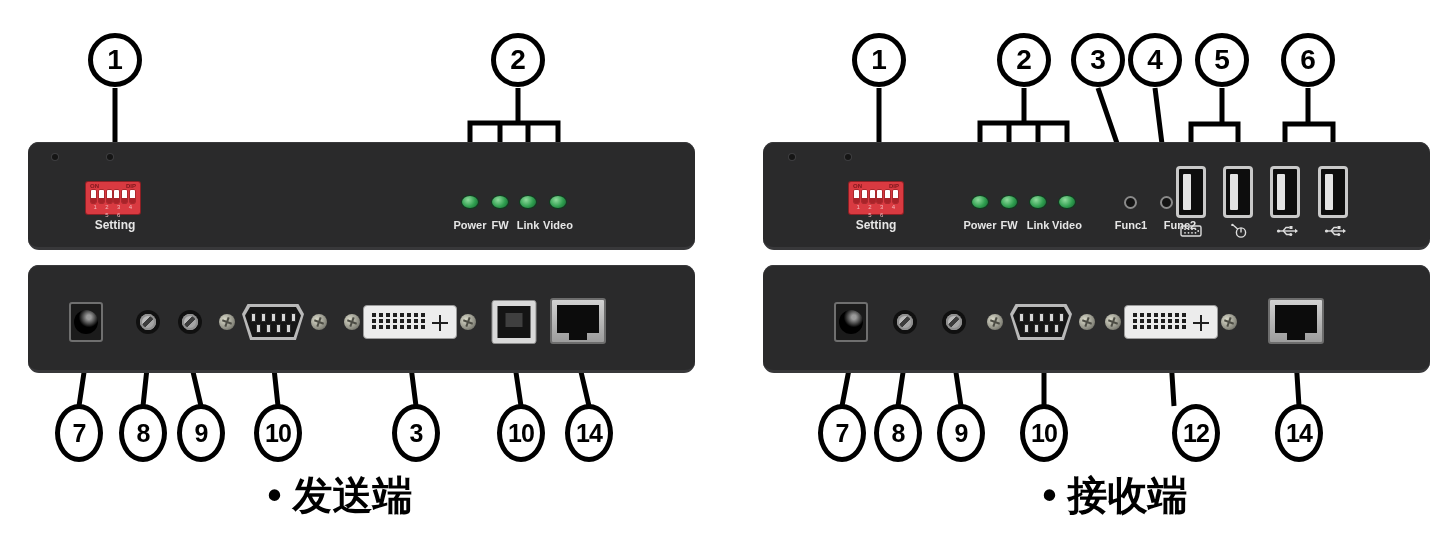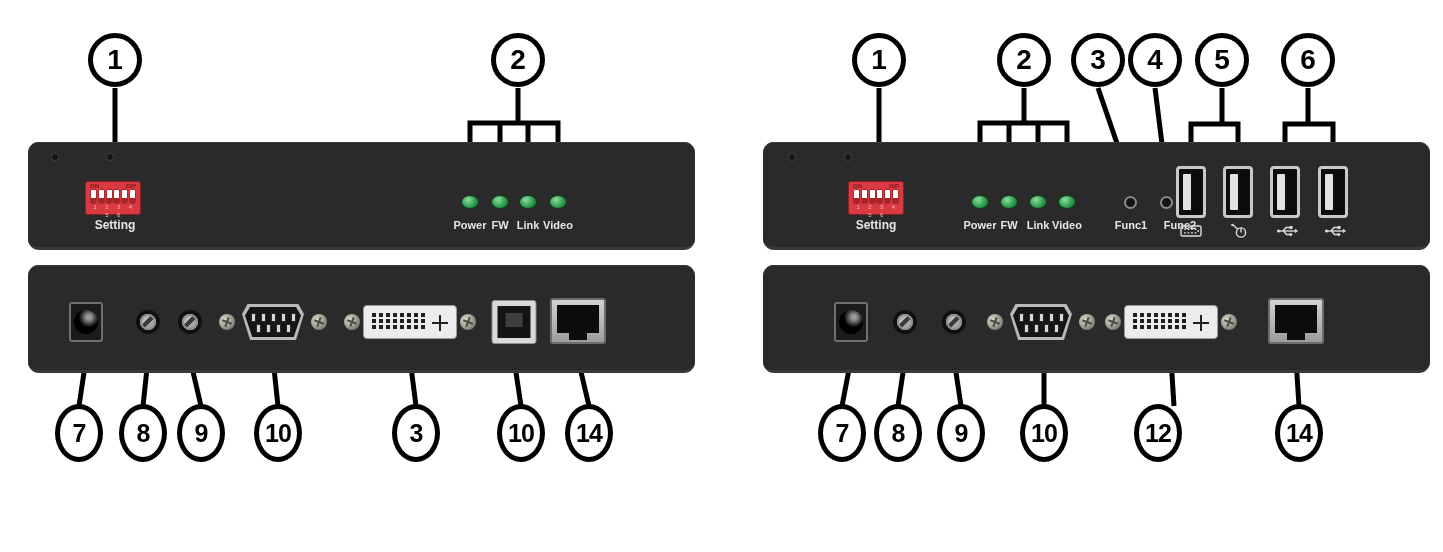--- a/index.html
+++ b/index.html
@@ -260,20 +260,21 @@
     <div class="callout c-bot" style="left:364px;top:404px">
         <span>3</span>
       </div>
     <div class="callout c-bot" style="left:469px;top:404px">
         <span>10</span>
       </div>
     <div class="callout c-bot" style="left:537px;top:404px">
         <span>14</span>
       </div>
 
+    <div class="caption" style="left:162px">• 发送端</div>
   </div>
 
   <div class="device" style="left:763px">
     <svg class="wires" viewBox="0 0 673 552">
       <g stroke="#000" stroke-width="5" fill="none">
         <path d="M116 88 V171"></path>
         <path d="M261 88 V123 M217 188 V123 H304 V188 M246 123 V188 M275 123 V188"></path>
         <path d="M335 88 L368 184 M392 88 L404 184"></path>
         <path d="M459 88 V124 M428 161 V124 H475 V161"></path>
         <path d="M545 88 V124 M522 161 V124 H570 V161"></path>
@@ -505,21 +506,22 @@
       </div>
     <div class="callout c-bot" style="left:111px;top:404px">
         <span>8</span>
       </div>
     <div class="callout c-bot" style="left:174px;top:404px">
         <span>9</span>
       </div>
     <div class="callout c-bot" style="left:257px;top:404px">
         <span>10</span>
       </div>
-    <div class="callout c-bot" style="left:371px;top:404px">
+    <div class="callout c-bot" style="left:409px;top:404px">
         <span>12</span>
       </div>
     <div class="callout c-bot" style="left:512px;top:404px">
         <span>14</span>
       </div>
 
+    <div class="caption" style="left:202px">• 接收端</div>
   </div>
 </div>
 
 </body></html>

